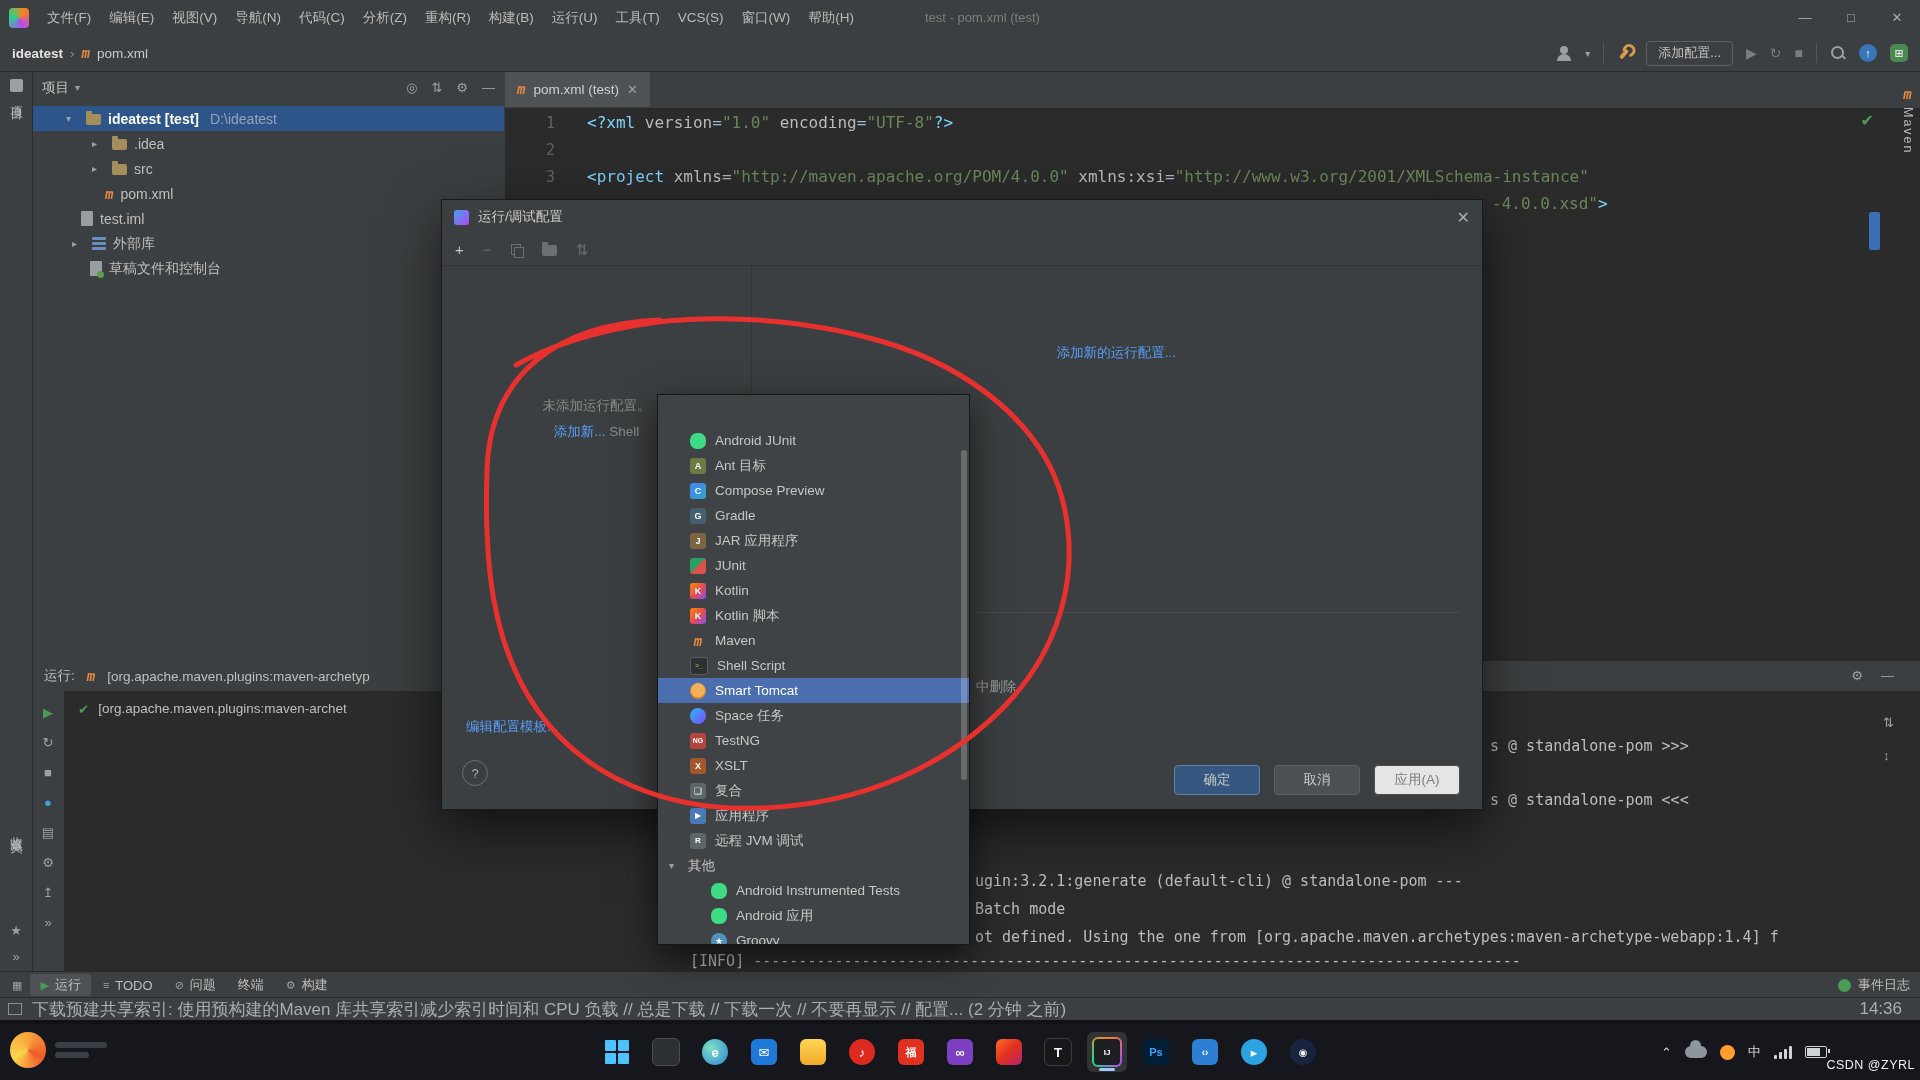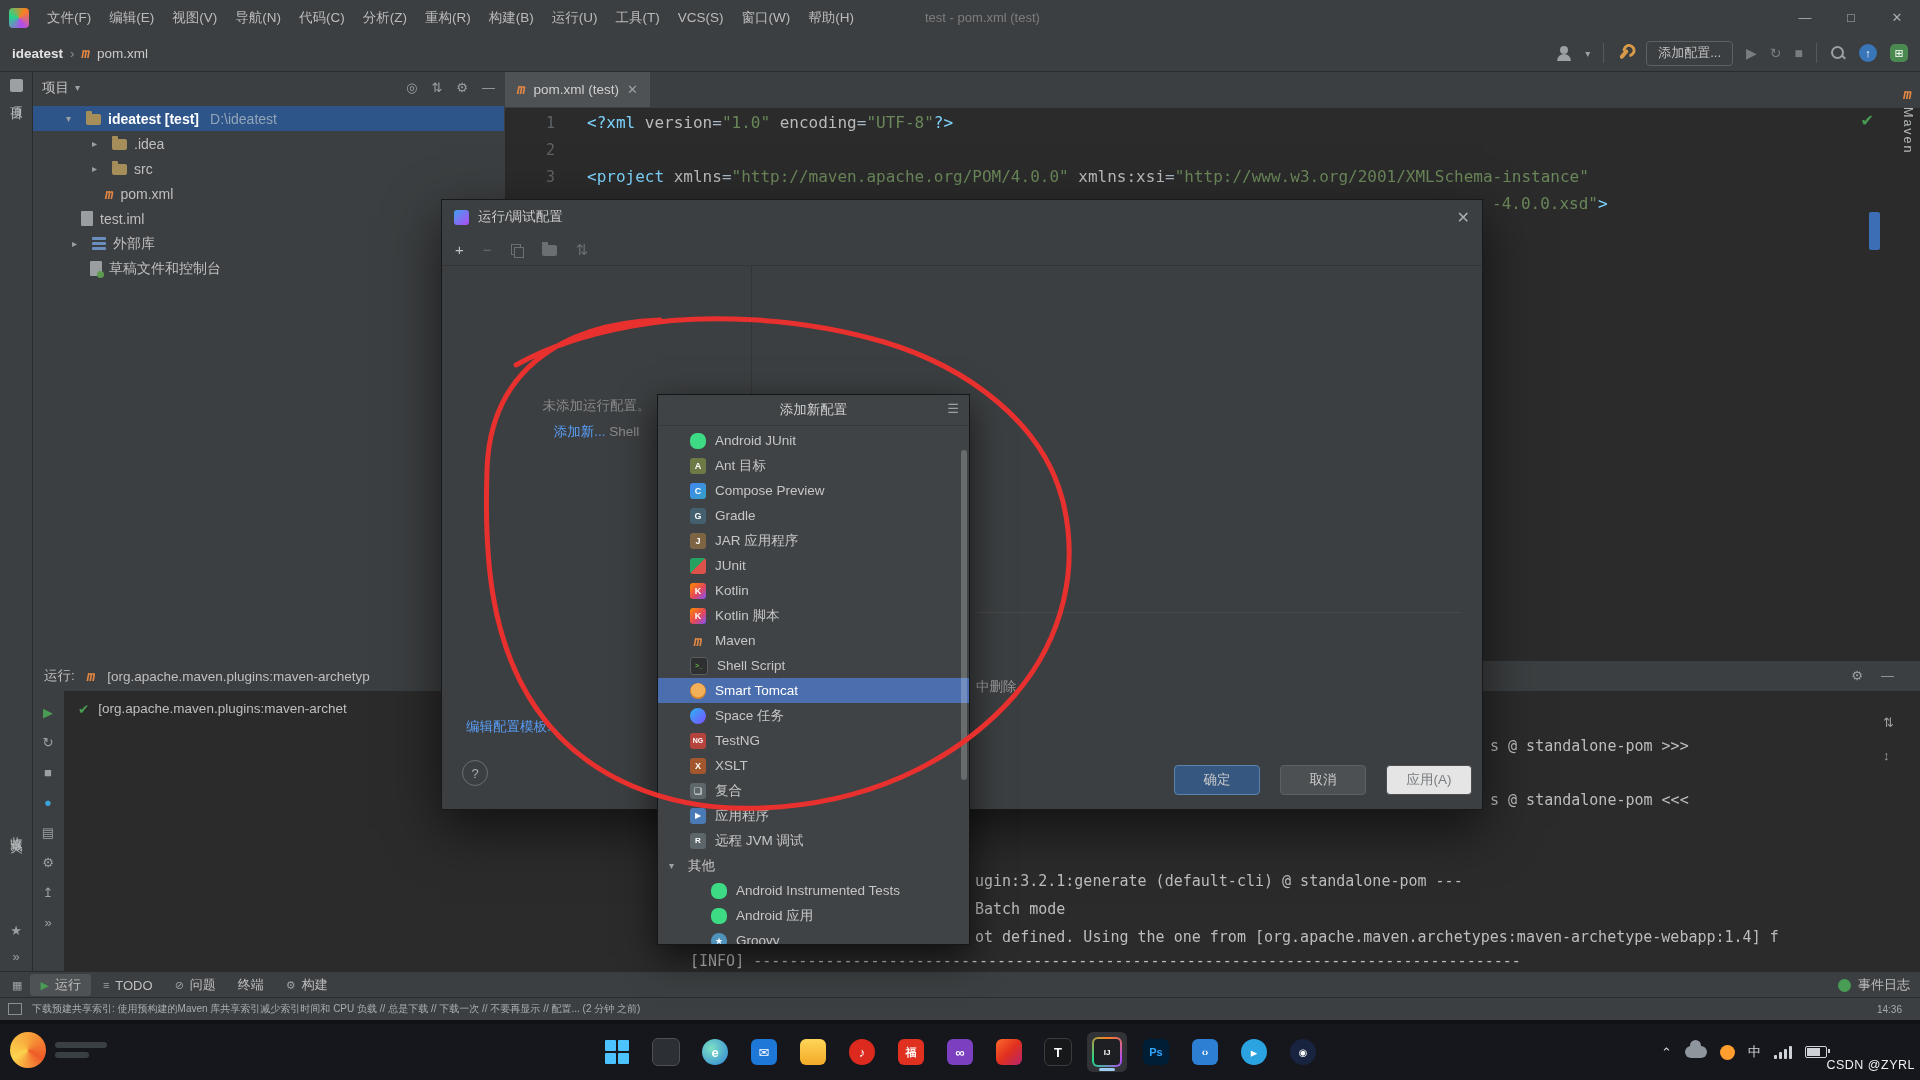--- a/index.html
+++ b/index.html
@@ -75,21 +75,21 @@
   .rw-hicons{position:absolute;right:26px;top:7px;display:flex;gap:18px;color:#9da0a3;font-size:13px}
   .rw-ricons{position:absolute;right:26px;top:54px;display:flex;flex-direction:column;gap:18px;color:#9da0a3;font-size:13px}
   .cl{position:absolute;font:15px "DejaVu Sans Mono",monospace;color:#bdbdbd;white-space:pre;z-index:2}
   
   .bbar{position:absolute;left:0;top:971px;width:1920px;height:26px;background:#3c3f41;border-top:1px solid #292b2d;display:flex;align-items:center;gap:2px;padding-left:6px;font-size:13px;color:#bfbfbf;z-index:5}
   .bbar-item{display:flex;align-items:center;gap:6px;padding:2px 10px;border-radius:3px}
   .bbar-item.active{background:#4e5254}
   .bico{font-size:11px;color:#9da0a3}
   .event{position:absolute;right:16px;top:0;height:26px;display:flex;gap:7px;align-items:center}
   .dotg{width:13px;height:13px;border-radius:50%;background:#499c54}
-  .sbar{position:absolute;left:0;top:997px;width:1920px;height:22px;background:#3c3f41;border-top:1px solid #292b2d;display:flex;align-items:center;font-size:10px;color:#a8adb0;z-index:5}
+  .sbar{position:absolute;left:0;top:997px;width:1920px;height:22px;background:#3c3f41;border-top:1px solid #292b2d;display:flex;align-items:center;font-size:17px;color:#a8adb0;z-index:5}
   .sbar-ic{width:12px;height:10px;border:1px solid #8b8f92;margin:0 10px 0 8px}
   .sbar-time{position:absolute;right:18px}
   
   .tbar{position:absolute;left:0;top:1024px;width:1920px;height:56px;background:#15171c;z-index:6}
   .tb-left{position:absolute;left:10px;top:8px;display:flex;align-items:center;gap:9px}
   .swirl{width:36px;height:36px;border-radius:50%;background:conic-gradient(#f7a53b,#ef5a28,#fcd34d,#f7a53b)}
   .tb-lines i{display:block;width:52px;height:6px;border-radius:3px;background:#3a3f46;margin:4px 0}
   .tb-center{position:absolute;left:50%;top:8px;transform:translateX(-50%);display:flex;gap:9px;align-items:center}
   .tb-btn{width:40px;height:40px;border-radius:6px;display:flex;align-items:center;justify-content:center;position:relative}
   .tb-btn.active{background:rgba(255,255,255,.12)}
@@ -121,21 +121,21 @@
   .dlg-sep{position:absolute;left:309px;top:66px;width:1px;height:452px;background:#323436}
   .dlg-empty1{position:absolute;left:0;top:197px;width:309px;text-align:center;font-size:13.5px;color:#8a8a8a}
   .dlg-empty2{position:absolute;left:0;top:223px;width:309px;text-align:center;font-size:13.5px;color:#8a8a8a}
   .link{color:#589df6}
   .dlg-rlink{position:absolute;left:309px;right:0;top:144px;text-align:center;font-size:13.5px}
   .dlg-rhint{position:absolute;left:309px;right:0;top:170px;text-align:center;font-size:13.5px;color:#8a8a8a}
   .dlg-hr{position:absolute;left:534px;right:22px;top:412px;height:1px;background:#47494b}
   .frag{position:absolute;left:534px;top:478px;color:#9a9a9a;font-size:13.5px}
   .tmpl-link{position:absolute;left:24px;top:518px;font-size:13.5px}
   .help{position:absolute;left:20px;top:560px;width:24px;height:24px;border:1px solid #6a6e70;border-radius:50%;color:#a9adb0;display:flex;align-items:center;justify-content:center;font-size:13px}
-  .dlg-btns{position:absolute;right:10px;top:565px;display:flex;gap:20px}
+  .dlg-btns{position:absolute;right:22px;top:565px;display:flex;gap:14px}
   .btn{min-width:86px;height:30px;border-radius:4px;border:1px solid #5e6162;background:#4c5052;color:#c8c8c8;font-size:13.5px}
   .btn.primary{background:#365880;border-color:#5a82ab}
   .btn.disabled{background:#e5e5e5;color:#7a7e80;border-color:#4c4f51}
   
   .popup{position:absolute;left:657px;top:394px;width:311px;height:549px;background:#3f4345;border:1px solid #141618;box-shadow:0 12px 34px rgba(0,0,0,.65);z-index:20;overflow:hidden}
   .popup-head{height:30px;display:flex;align-items:center;justify-content:center;font-size:13.5px;color:#cfcfcf;position:relative;border-bottom:1px solid #36393b}
   .popup-filter{position:absolute;right:10px;top:6px;color:#9da0a3;font-size:13px}
   .plist{position:absolute;top:33px;left:0;right:0}
   .pi{height:25px;display:flex;align-items:center;gap:9px;padding-left:32px;font-size:13.5px;color:#c6c6c6;white-space:nowrap}
   .pi.child{padding-left:53px}
@@ -458,38 +458,37 @@
     <span class="copy-ic"></span>
     <span class="fold dim"></span>
     <span class="tb-dim">⇅</span>
   </div>
   <div class="dlg-sep"></div>
   <div class="dlg-empty1">未添加运行配置。</div>
   <div class="dlg-empty2">
     <span class="link">添加新...</span>
     <span>Shell</span>
   </div>
+  <div class="dlg-rlink">
+    <span class="link">添加新的运行配置...</span>
+  </div>
   <div class="dlg-hr"></div>
   <div class="frag">中删除</div>
   <div class="tmpl-link">
     <span class="link">编辑配置模板...</span>
   </div>
   <div class="help">?</div>
   <div class="dlg-btns">
     <button class="btn primary">确定</button>
     <button class="btn">取消</button>
     <button class="btn disabled">应用(A)</button>
   </div>
 </div>
 
 <div class="popup">
-  <div class="popup-head">
-    <span>添加新配置</span>
-    <span class="popup-filter">☰</span>
-  </div>
   <div class="plist">
     <div class="pi">
         <span class="ic i-android"></span>
         <span>Android JUnit</span>
       </div>
     <div class="pi">
         <span class="ic i-ant">A</span>
         <span>Ant 目标</span>
       </div>
     <div class="pi">

